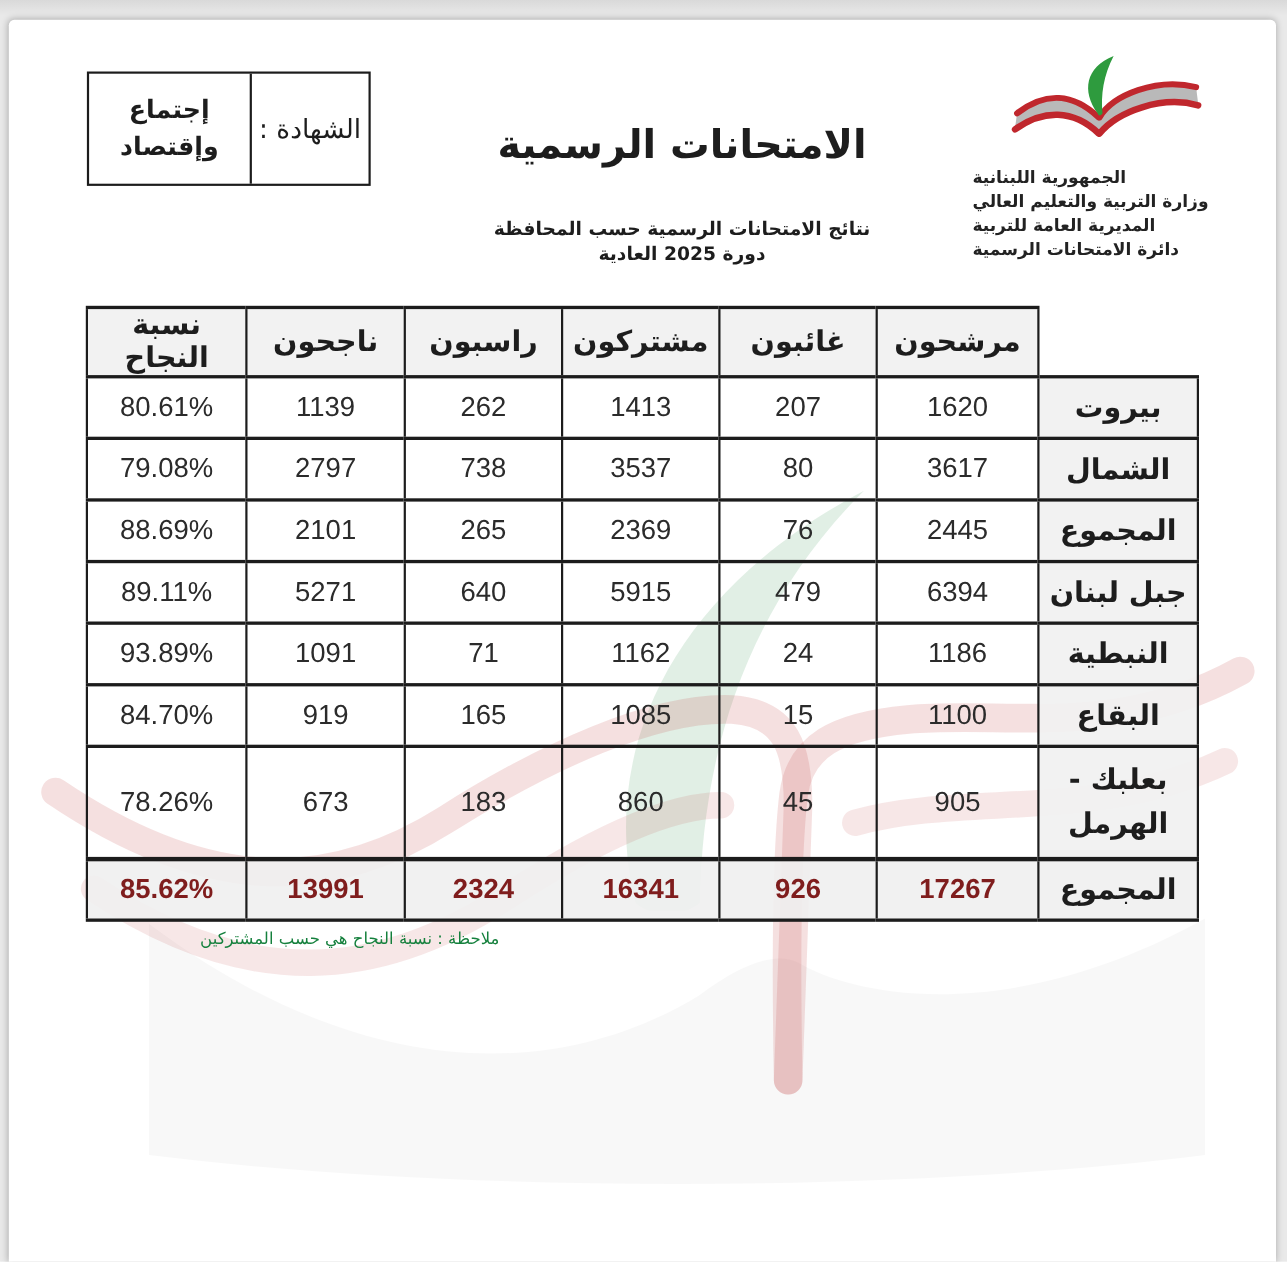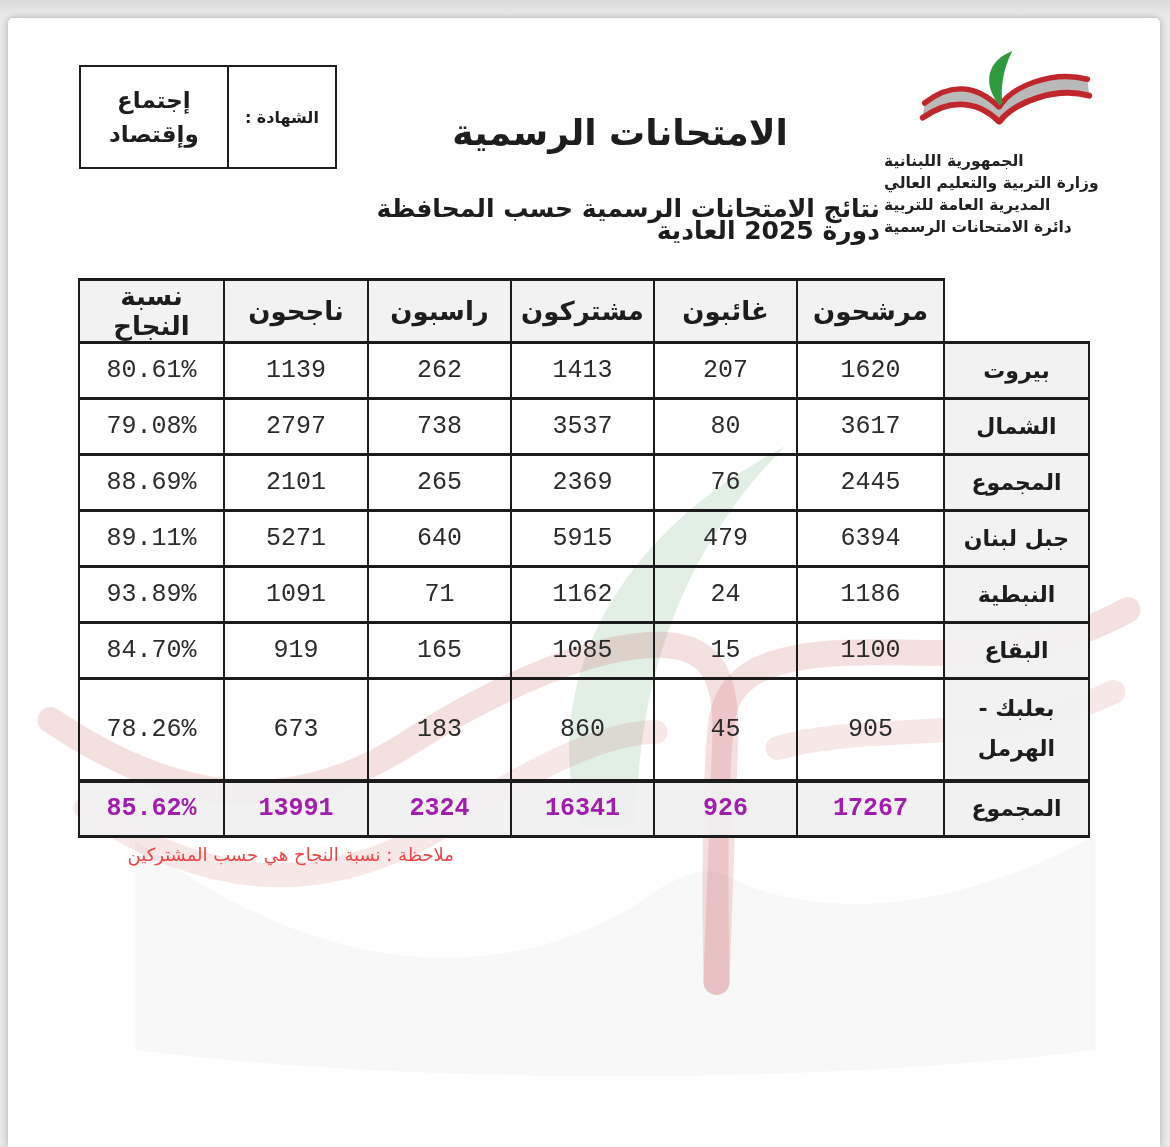--- a/index.html
+++ b/index.html
@@ -18,70 +18,70 @@
   .wm{position:absolute;z-index:1;pointer-events:none;}
   .wm-leaf{left:518px;top:422px;width:275px;height:388px;}
   .wm-book{left:5px;top:552px;width:1135px;height:520px;}
   
   .cert-box{
     position:absolute;left:71px;top:47px;width:254px;height:100px;z-index:2;
     border:2px solid #1c1c1c;display:flex;direction:rtl;background:#fff;
   }
   .cert-label{
     width:118px;display:flex;align-items:center;justify-content:center;
-    font-size:16px;font-weight:700;border-left:2px solid #1c1c1c;text-align:right;
+    font-size:24px;font-weight:400;border-left:2px solid #1c1c1c;text-align:right;
   }
   .cert-value{
     flex:1;display:flex;align-items:center;justify-content:center;text-align:center;
     font-size:23px;font-weight:700;line-height:34px;padding:0 28px;
   }
   
   .title{
     position:absolute;left:352px;top:94px;width:520px;z-index:2;
     text-align:center;font-size:36px;font-weight:700;direction:rtl;
   }
   .subtitle{
     position:absolute;left:352px;top:180px;width:520px;z-index:2;
-    text-align:right;font-size:25px;font-weight:700;line-height:22px;direction:rtl;
+    text-align:center;font-size:17px;font-weight:700;line-height:22px;direction:rtl;
   }
   
   .ministry{
     position:absolute;left:876px;top:32px;width:244px;z-index:2;
     text-align:left;direction:rtl;
   }
   .ministry svg{display:block;margin:0 auto;}
   .ministry-lines{margin-top:4px;font-size:15.5px;font-weight:700;line-height:22px;color:#222;}
   
   table.results{
     position:absolute;left:70px;top:260px;width:1012px;z-index:2;
     border-collapse:collapse;table-layout:fixed;direction:rtl;
   }
   .results th,.results td{
     border:2px solid #1c1c1c;border-top-width:3px;border-bottom-width:3px;
     text-align:center;vertical-align:middle;padding:0 6px;
   }
   .results th.blank{border:none;background:transparent;}
   .results thead th.colhead{background:rgba(241,241,241,.93);font-size:26px;font-weight:700;}
-  .results th.rowlabel{background:rgba(241,241,241,.93);font-size:22px;font-weight:700;line-height:40px;}
+  .results th.rowlabel{background:rgba(241,241,241,.93);font-size:26px;font-weight:700;line-height:40px;}
   .results td.num{
     font-size:25px;font-weight:400;color:#2b2b2b;
-    font-family:Liberation Mono, monospace;
+    font-family:Liberation Sans, sans-serif;
     text-align:center;
   }
-  .results tr.total td.num{font-weight:700;font-size:25px;color:#a21caf;background:rgba(240,240,240,.9);}
+  .results tr.total td.num{font-weight:700;font-size:25px;color:#7f1d1d;background:rgba(240,240,240,.9);}
   .results tr.total th.rowlabel{background:rgba(240,240,240,.95);}
   .results tr.total td,.results tr.total th{border-top-width:4px;}
   tr.h-head{height:55px;}
   tr.h-row{height:56px;}
   tr.h-big{height:102px;}
   tr.h-total{height:56px;}
   
   .note{
     position:absolute;left:74px;top:826px;width:372px;z-index:2;
-    direction:rtl;text-align:right;font-size:18px;color:#ef4444;
+    direction:rtl;text-align:right;font-size:15px;color:#15803d;
   }
 </style>
 </head>
 <body>
 
 <div class="page">
 
   <svg class="wm wm-leaf" viewBox="0 0 270 385" aria-hidden="true">
     <path d="M 50,378 C 18,252 72,103 256,6 C 150,112 110,242 108,378 C 92,391 64,391 50,378 Z" fill="rgba(80,162,100,0.17)"></path>
   </svg>

